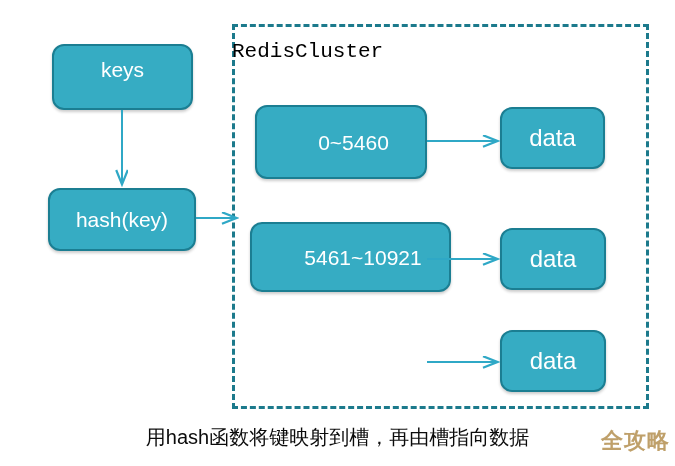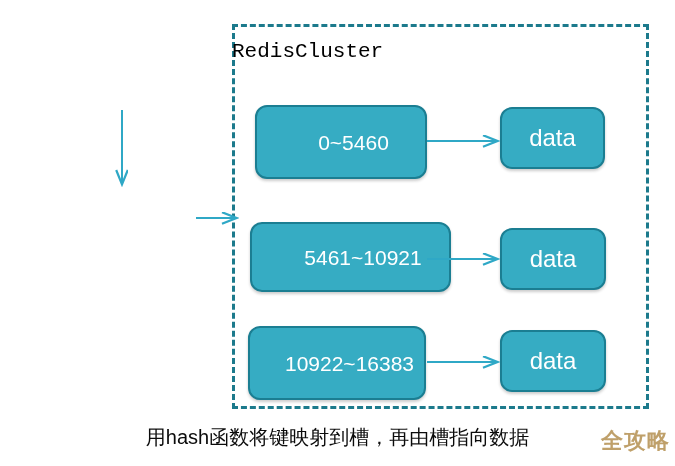--- a/index.html
+++ b/index.html
@@ -114,39 +114,42 @@
   }
 </style>
 </head>
 <body>
 
 <div id="canvas">
 
   <div id="cluster-box"></div>
   <div id="cluster-title">RedisCluster</div>
 
+  <div class="node" id="keys-box">
+    <span class="node-label">keys</span>
+  </div>
 
+  <div class="node" id="hash-box">
+    <span class="node-label">hash(key)</span>
+  </div>
 
   <div class="node slot-box" id="slot-box-0">
     <span class="node-label">0~5460</span>
   </div>
   <div class="node data-box" id="data-box-0">
     <span class="node-label">data</span>
   </div>
 
   <div class="node slot-box" id="slot-box-1">
     <span class="node-label">5461~10921</span>
   </div>
   <div class="node data-box" id="data-box-1">
     <span class="node-label">data</span>
   </div>
 
-  <div class="node slot-box" id="slot-box-2">
-    <span class="node-label">10922~16383</span>
-  </div>
   <div class="node data-box" id="data-box-2">
     <span class="node-label">data</span>
   </div>
 
   <svg id="arrow-layer" viewBox="0 0 675 466">
     <defs>
       <marker id="ah" markerWidth="9" markerHeight="9" refX="7.4" refY="3.2" orient="auto" markerUnits="strokeWidth">
         <path d="M0.4,0.3 L7.6,3.2 L0.4,6.1" fill="none" stroke="#2FA8C6" stroke-width="1.1"></path>
       </marker>
     </defs>

